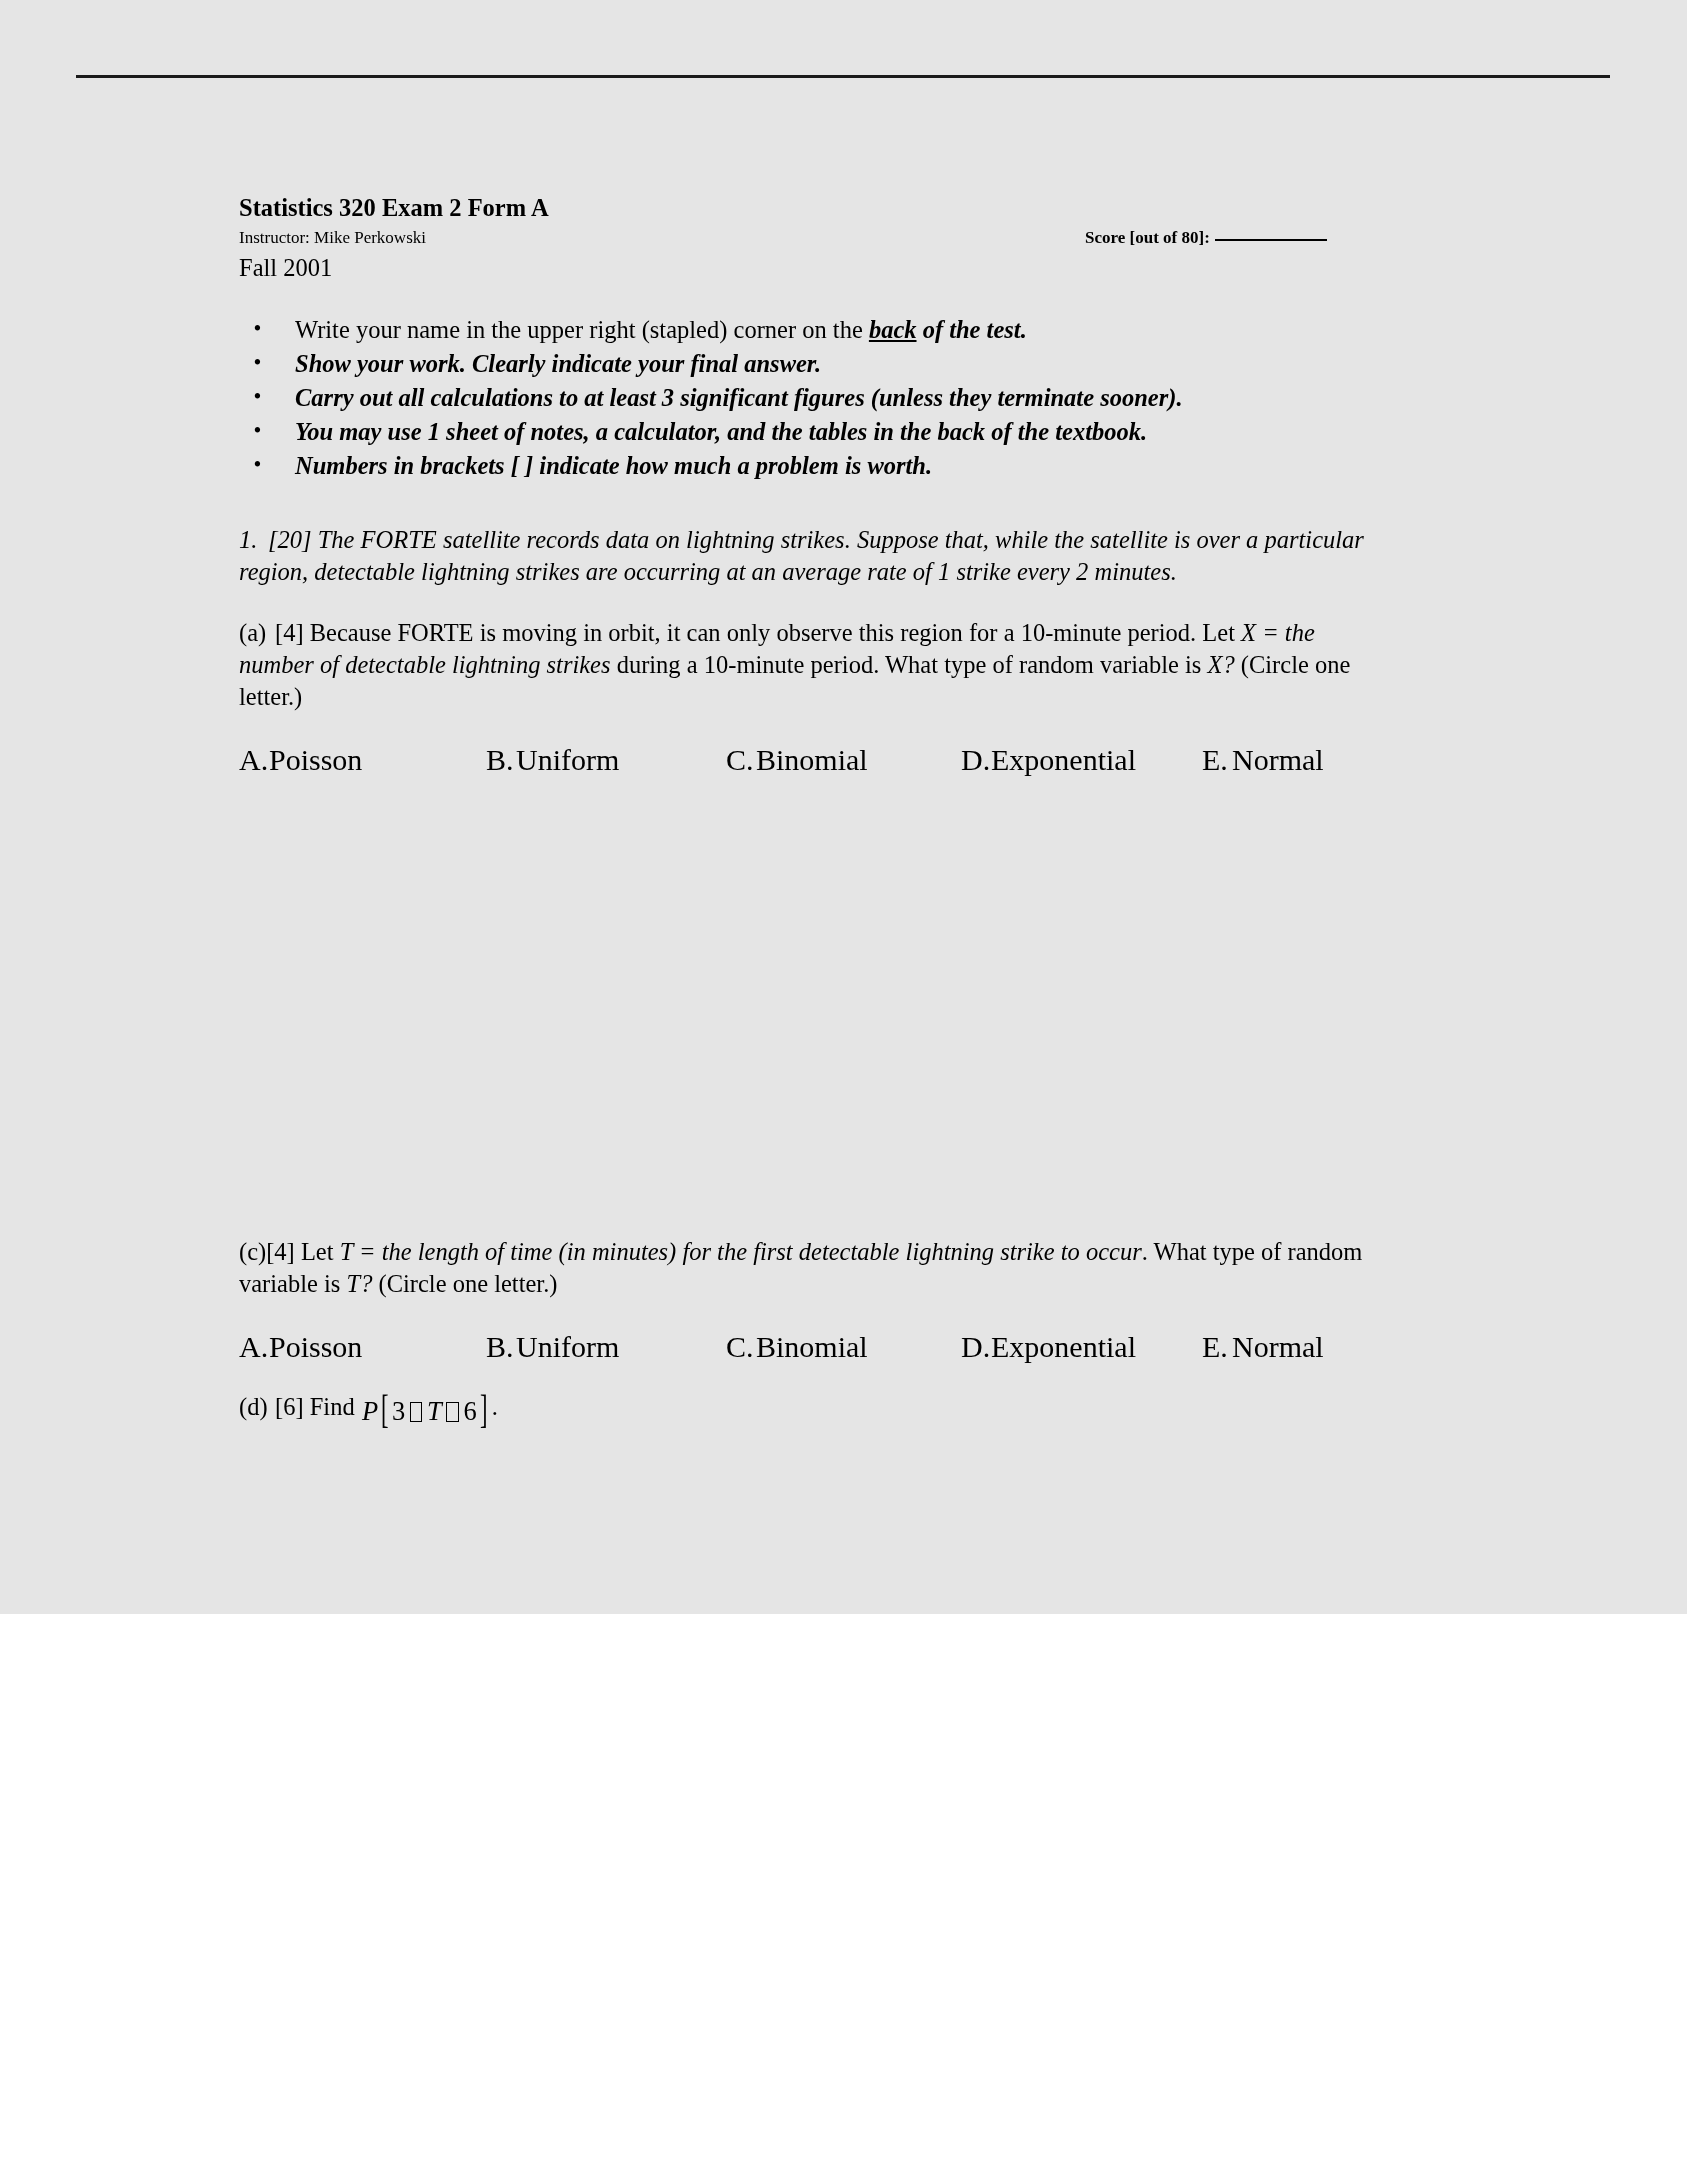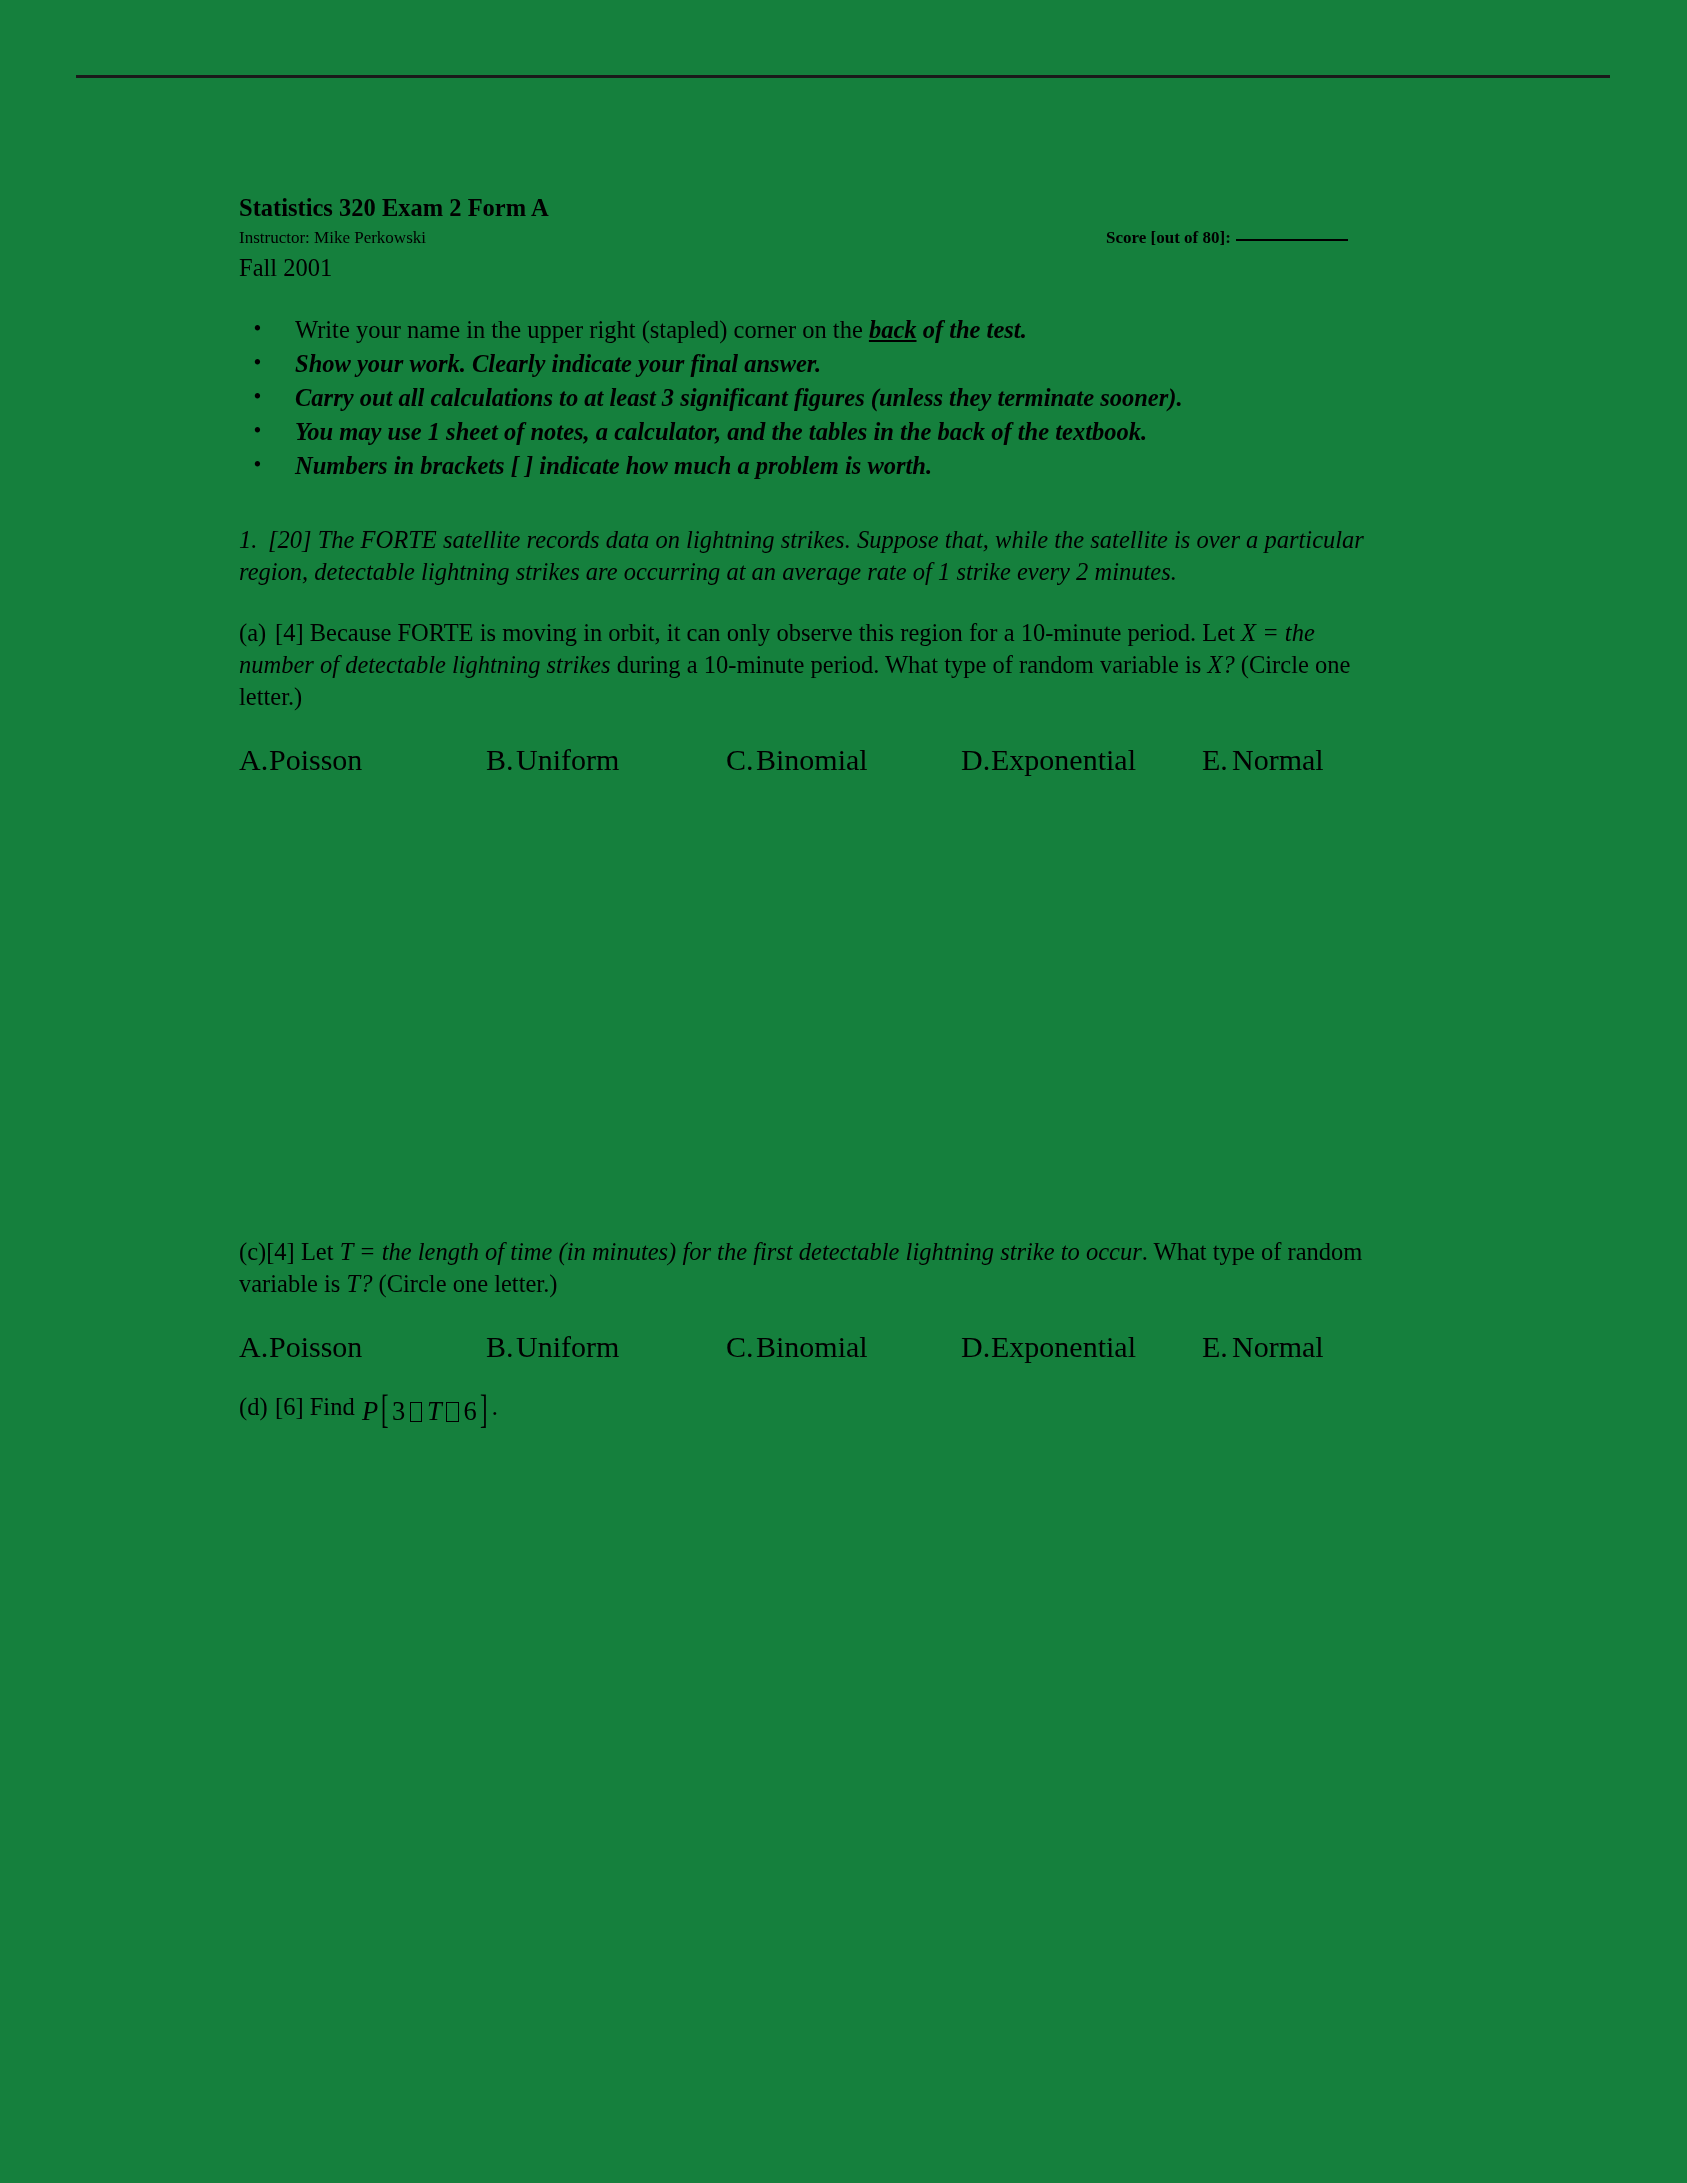--- a/index.html
+++ b/index.html
@@ -3,22 +3,22 @@
 <meta charset="utf-8">
 <style>
   html, body {
     margin: 0;
     padding: 0;
     background: #ffffff;
   }
   .page {
     position: relative;
     width: 1687px;
-    height: 2183px;
-    background: #15803d;
+    height: 1614px;
+    background: #e5e5e5;
     font-family: "Liberation Serif", "DejaVu Serif", serif;
     color: #000000;
     overflow: hidden;
   }
 
   
   .top-rule {
     position: absolute;
     left: 76px;
     top: 75px;
@@ -46,21 +46,20 @@
     position: relative;
     font-size: 17px;
     line-height: 30px;
   }
   .score {
     position: absolute;
     left: 846px;
     top: 0;
     font-weight: bold;
     white-space: nowrap;
-    margin-left: 21px;
   }
   .blank-rule {
     display: inline-block;
     border-bottom: 2px solid #000;
     width: 112px;
     vertical-align: 2px;
     margin-left: 5.3px;
   }
 
   

